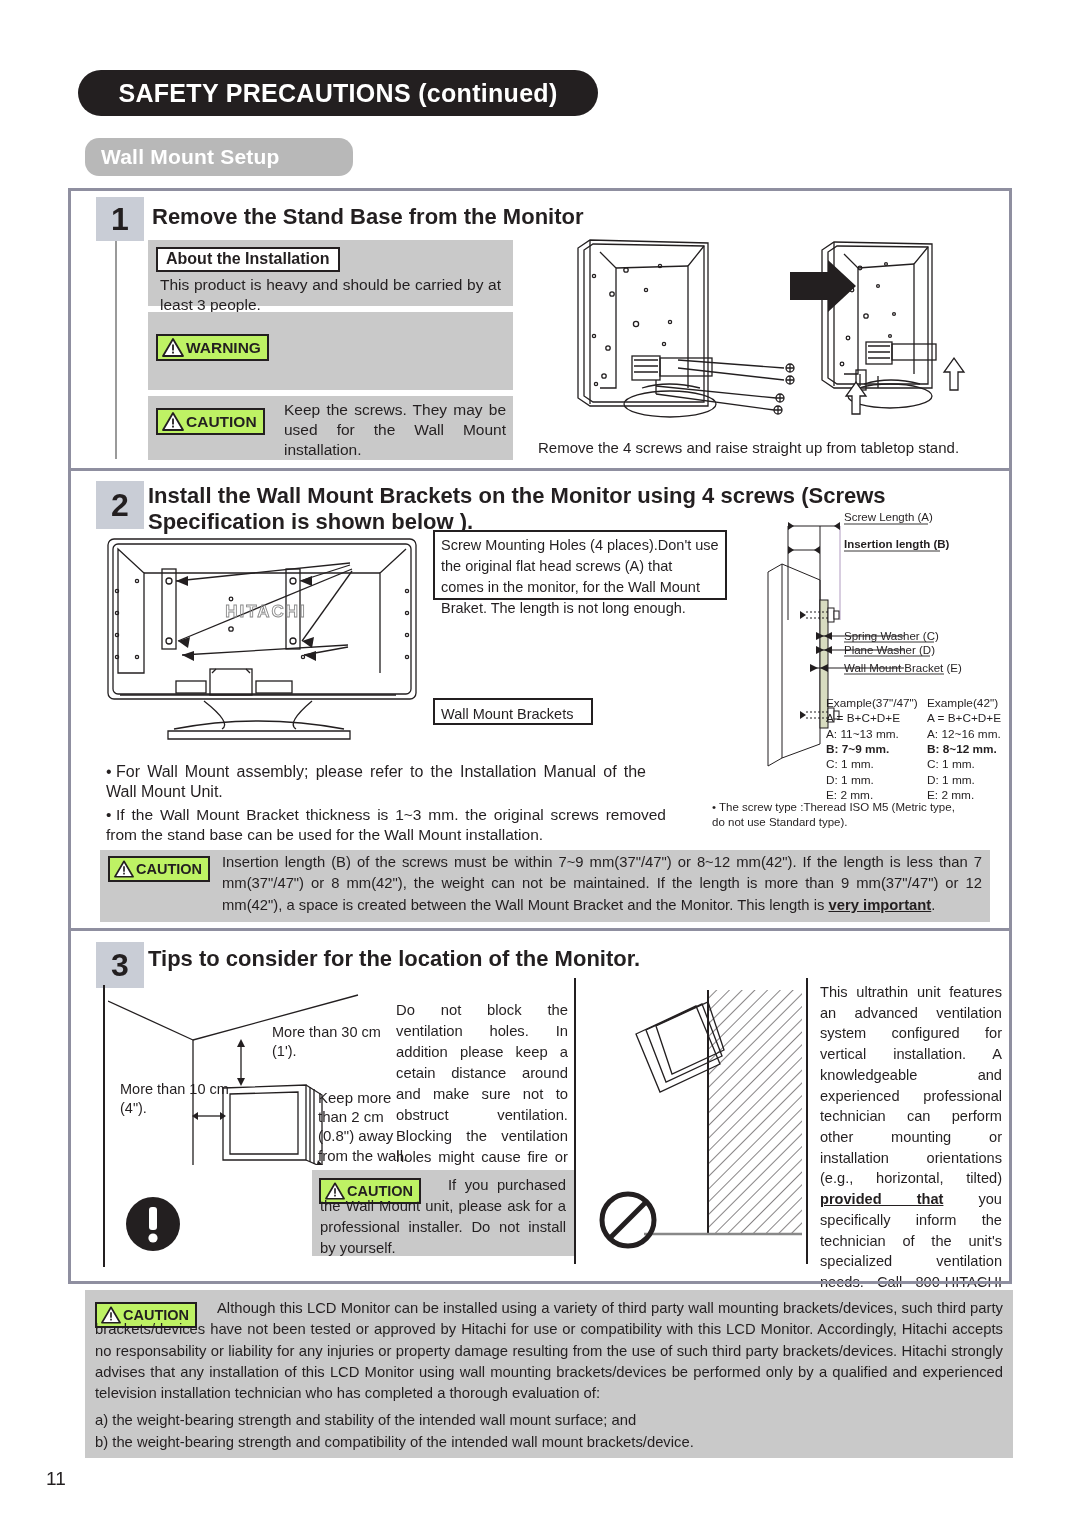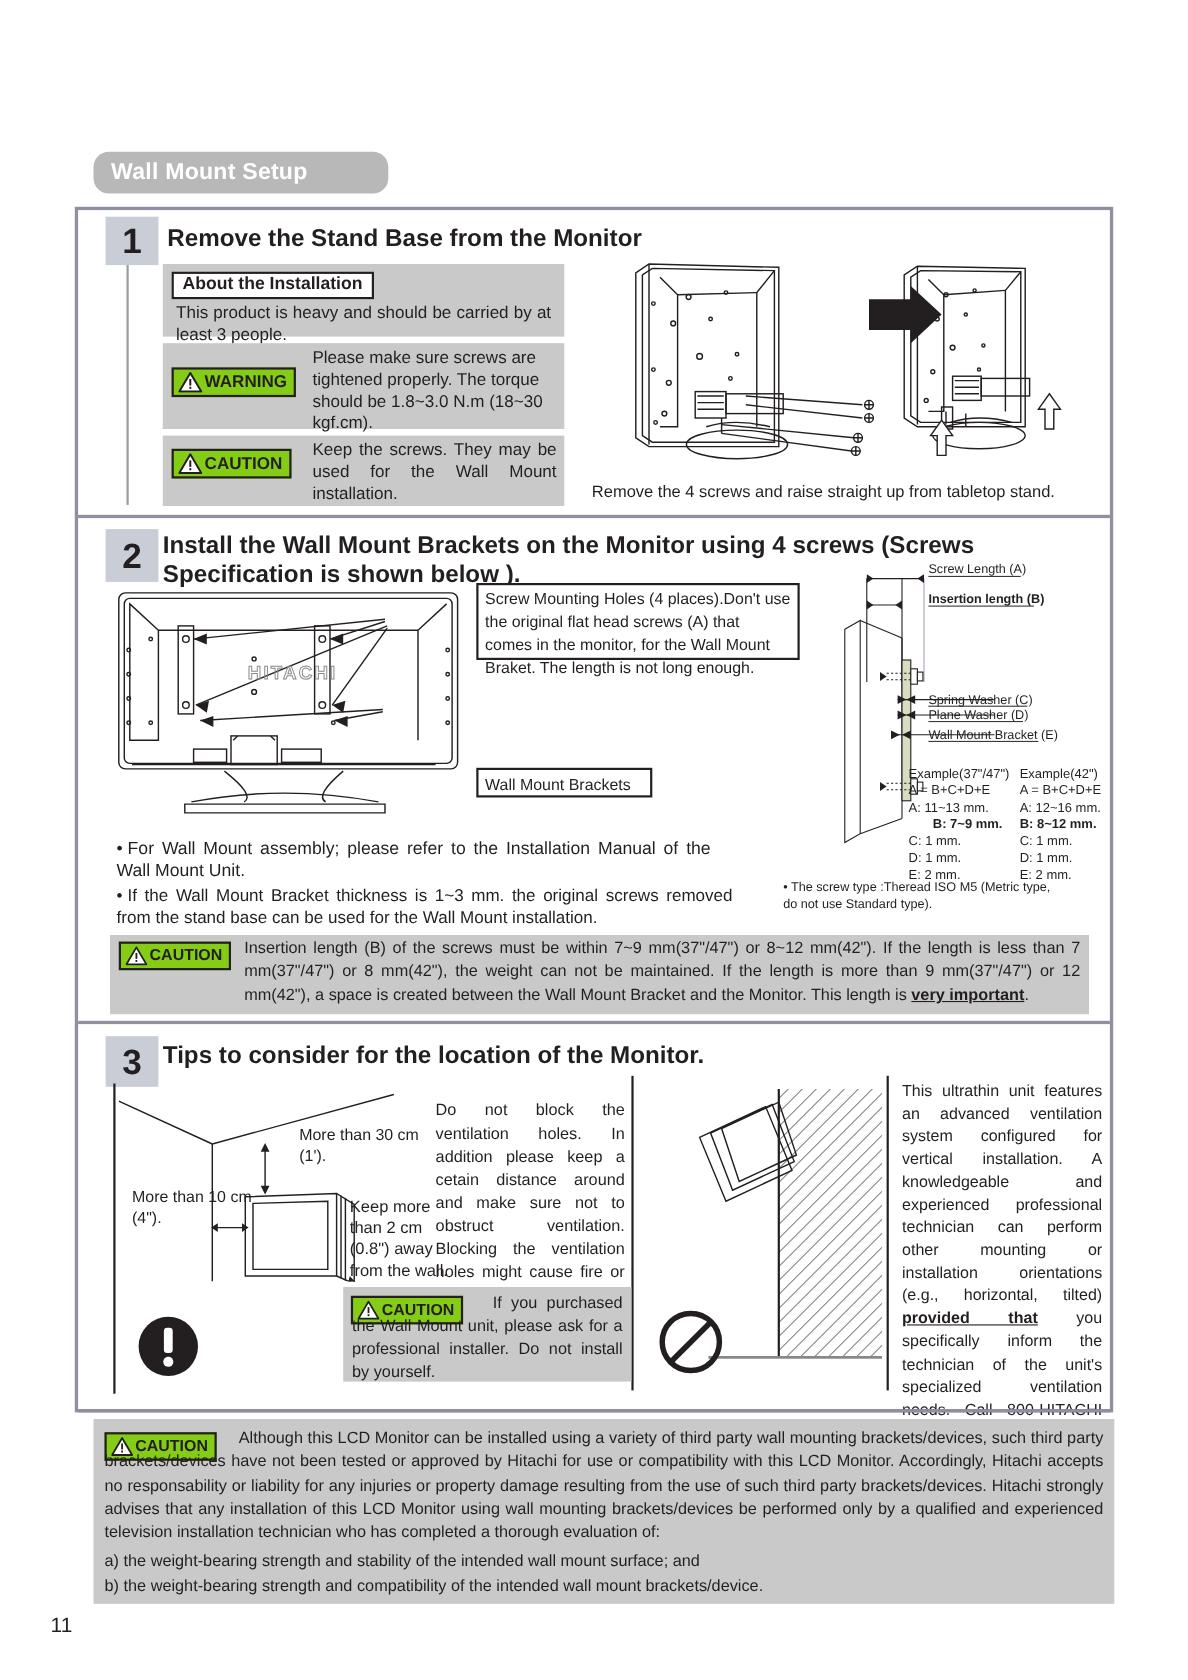--- a/index.html
+++ b/index.html
@@ -51,21 +51,21 @@
   .boxed-label{
     display:inline-block;border:2px solid #231f20;background:#fff;
     padding:1px 8px 2px 8px;font-weight:bold;font-size:16px;
   }
   .just{ text-align:justify; text-align-last:left; }
   .bodytxt{font-size:15.5px;line-height:1.28;color:#231f20;}
 
   
   .wc-pill{
     display:flex;align-items:center;gap:2px;
-    border:2.5px solid #231f20;background:#84cc16;
+    border:2.5px solid #231f20;background:#bef264;
     padding:2px 6px 2px 4px;box-sizing:border-box;
     font-weight:bold;
   }
   .tri{flex:0 0 auto;}
 
   
   .t{position:absolute;color:#231f20;}
 
   
   .callout{
@@ -78,20 +78,23 @@
   .vline{position:absolute;background:#231f20;}
 
   svg{display:block;}
   .pageno{position:absolute;left:46px;top:1468px;font-size:19px;color:#231f20;}
 </style>
 </head>
 <body>
 
 <div class="page">
 
+  <div class="title-pill">
+    <span>SAFETY PRECAUTIONS (continued)</span>
+  </div>
   <div class="sub-pill">
     <span>Wall Mount Setup</span>
   </div>
 
   <div class="frame"></div>
 
   <div class="stepnum" style="left:96px;top:197px;">
     <span>1</span>
   </div>
   <div class="stephead" style="left:152px;top:204px;width:650px;">Remove the Stand Base from the Monitor</div>
@@ -111,21 +114,20 @@
         <span class="tri">
           <svg width="22" height="19" viewBox="0 0 22 19">
             <polygon points="11,1 21,18 1,18" fill="#fff" stroke="#231f20" stroke-width="1.8" stroke-linejoin="round"></polygon>
             <rect x="10.1" y="6.5" width="1.8" height="6" fill="#231f20"></rect>
             <rect x="10.1" y="13.6" width="1.8" height="1.9" fill="#231f20"></rect>
           </svg>
         </span>
         <span style="font-size:15.5px;">WARNING</span>
       </div>
     </div>
-    <div class="bodytxt" style="position:absolute;left:136px;top:4px;width:222px;">Please make sure screws are tightened properly. The torque should be 1.8~3.0 N.m (18~30 kgf.cm).</div>
   </div>
 
   <div class="gbox" style="left:148px;top:396px;width:365px;height:64px;">
     <div style="position:absolute;left:8px;top:12px;">
       <div class="wc-pill">
         <span class="tri">
           <svg width="22" height="19" viewBox="0 0 22 19">
             <polygon points="11,1 21,18 1,18" fill="#fff" stroke="#231f20" stroke-width="1.8" stroke-linejoin="round"></polygon>
             <rect x="10.1" y="6.5" width="1.8" height="6" fill="#231f20"></rect>
             <rect x="10.1" y="13.6" width="1.8" height="1.9" fill="#231f20"></rect>
@@ -353,21 +355,21 @@
         <line x1="96" y1="144" x2="182" y2="144"></line>
         <line x1="96" y1="162" x2="196" y2="162"></line>
       </g>
     </svg>
   </div>
 
   <div class="t" style="left:826px;top:696px;width:95px;font-size:11.8px;line-height:1.30;">
     <div>Example(37"/47")</div>
     <div>A = B+C+D+E</div>
     <div>A: 11~13 mm.</div>
-    <div style="font-weight:bold;margin-left:22px;">B: 7~9 mm.</div>
+    <div style="font-weight:bold;">B: 7~9 mm.</div>
     <div>C: 1 mm.</div>
     <div>D: 1 mm.</div>
     <div>E: 2 mm.</div>
   </div>
   <div class="t" style="left:927px;top:696px;width:95px;font-size:11.8px;line-height:1.30;">
     <div>Example(42")</div>
     <div>A = B+C+D+E</div>
     <div>A: 12~16 mm.</div>
     <div style="font-weight:bold;">B: 8~12 mm.</div>
     <div>C: 1 mm.</div>

